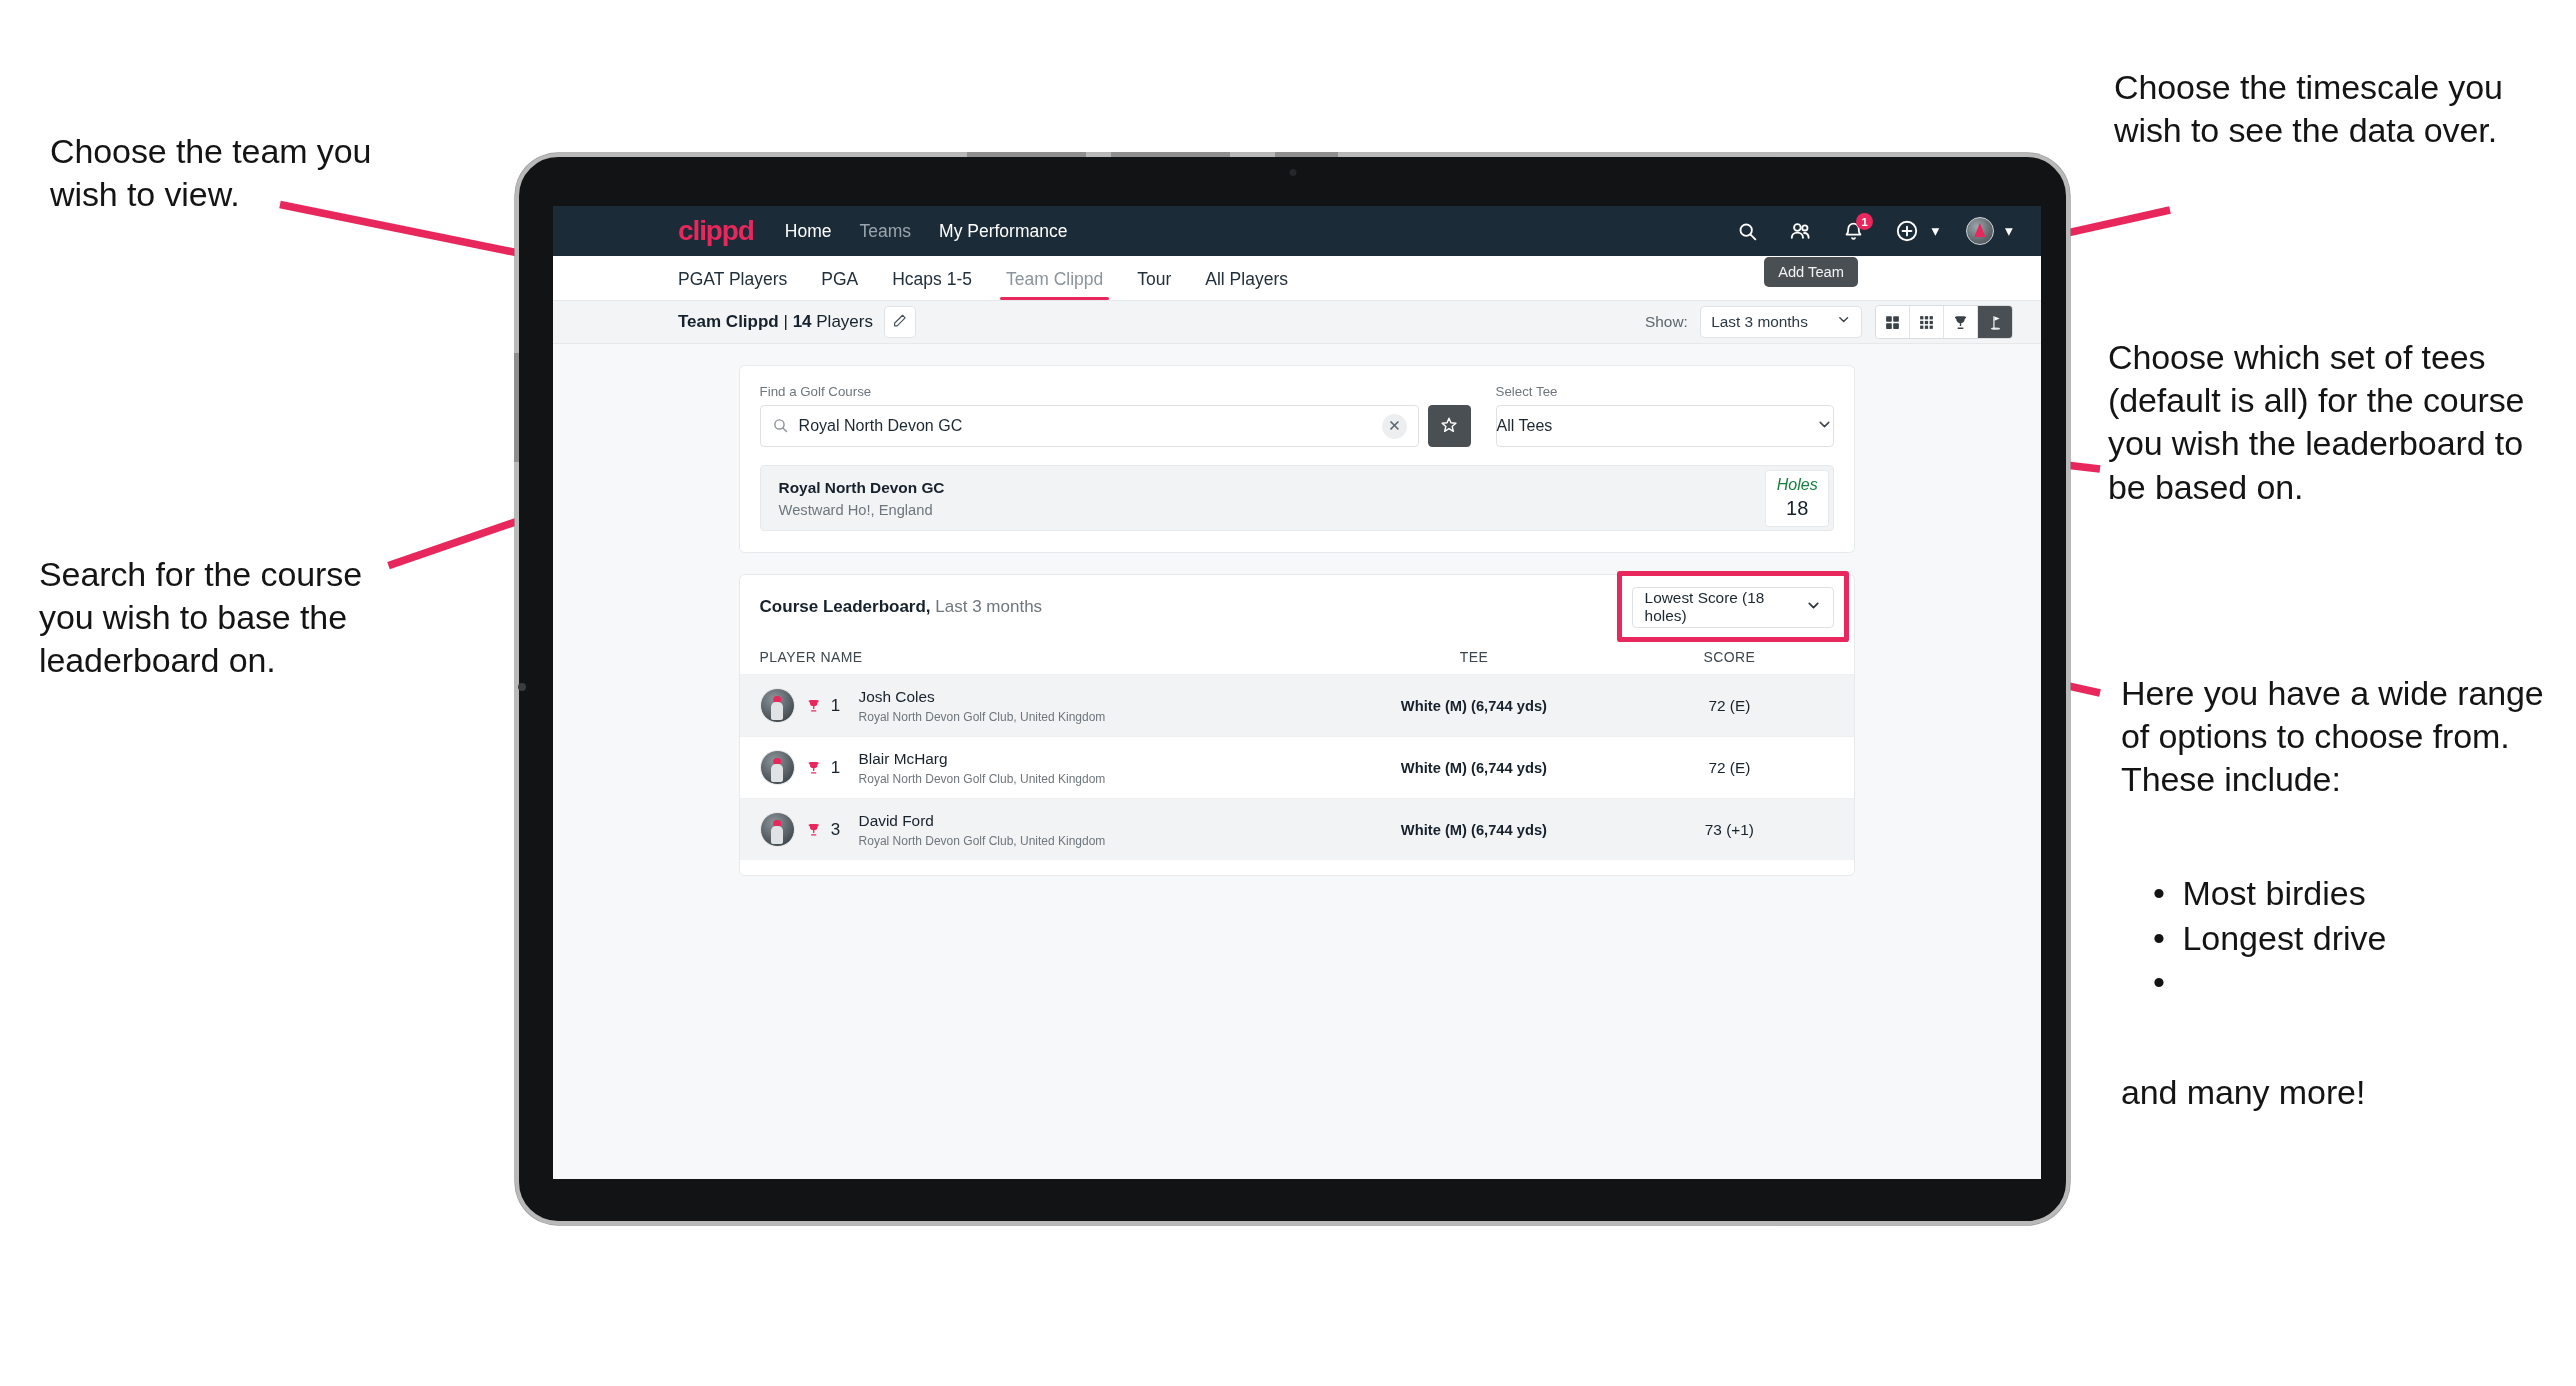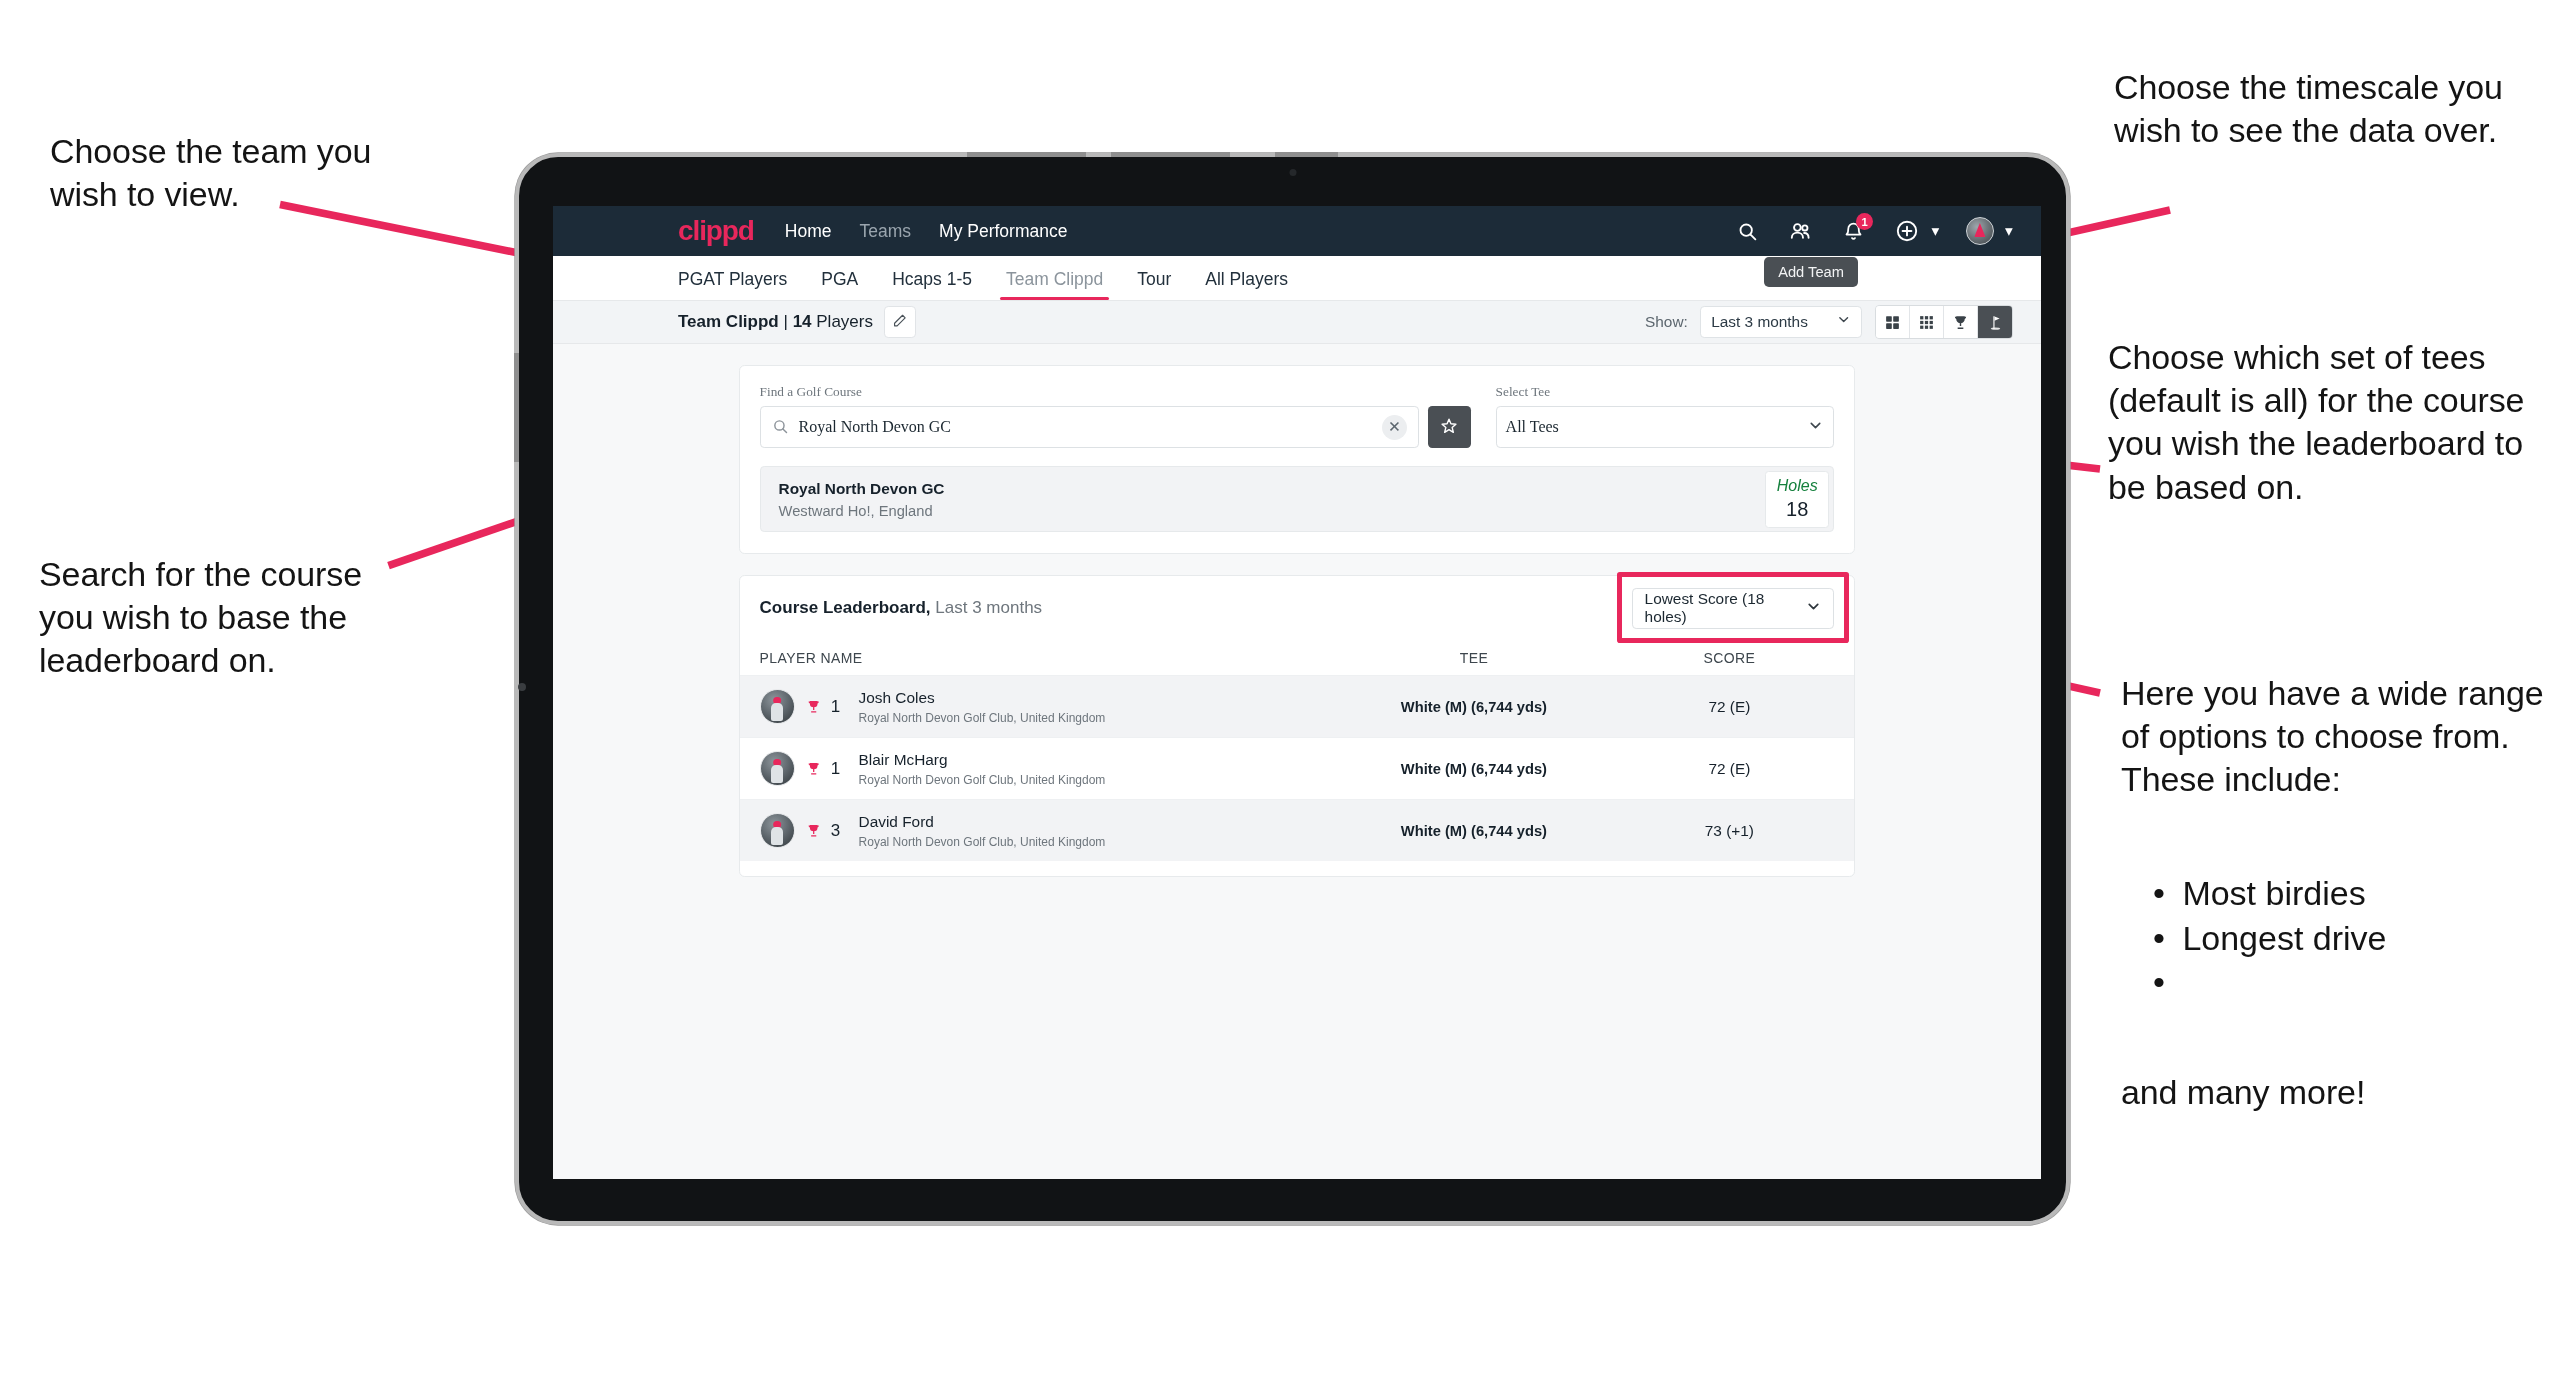--- a/index.html
+++ b/index.html
@@ -143,40 +143,40 @@
   }
   .viewbtn:last-child{ border-right:none; }
   .viewbtn.active{ background:#4a4f54; }
 
   
   .content{ padding:21px 0 0 0; display:flex; flex-direction:column; align-items:center; }
   .card{
     width:1116px; background:#fff; border:0.7px solid #e7eaec; border-radius:5.6px;
   }
   .search-card{ padding:18px 19.6px 21px 19.6px; }
-  .fieldrow{ display:flex; align-items:center; gap:0;font-family:Liberation Serif, serif; }
+  .fieldrow{ display:flex; align-items:center; gap:0; }
   .field-left{ flex:0 0 711px; }
   .fieldlabel{ font-size:13.3px; color:#6e767d; margin-bottom:6.3px; }
   .searchbox{
     height:42px; border:0.7px solid #dde1e4; border-radius:4.2px; background:#fff;
     display:flex; align-items:center; padding:0 11.2px; gap:9.8px;
   }
   .searchbox .val{ font-size:16px; color:#1b2730; flex:1; }
   .clearbtn{
     width:25px; height:25px; border-radius:50%; background:#eceef0;
     display:flex; align-items:center; justify-content:center; color:#5c666e; font-size:15.4px;
   }
   .starbtn{
     width:43px; height:42px; background:#4a4f54; border-radius:4.2px; margin-left:8.4px;
     display:flex; align-items:center; justify-content:center;
   }
   .field-right{ flex:1; margin-left:25px; }
   .teeselect{
     height:42px; border:0.7px solid #dde1e4; border-radius:4.2px; background:#fff;
-    display:flex; align-items:center; justify-content:space-between; padding:0 9px;
+    display:flex; align-items:center; justify-content:space-between; padding:0 0;
     font-size:16px; color:#1b2730;
   }
   .courserow{
     margin-top:18px; background:#f2f3f5; border:0.7px solid #e6e9eb; border-radius:4.2px;
     height:66px; display:flex; align-items:center; padding:0 4.2px 0 18px;
   }
   .coursename{ font-size:15.4px; font-weight:700; color:#16212b; }
   .courseloc{ font-size:14.7px; color:#6e767d; margin-top:4.9px; }
   .holesbox{
     margin-left:auto; width:64px; height:57px; background:#fff; border:0.7px solid #e6e9eb;

